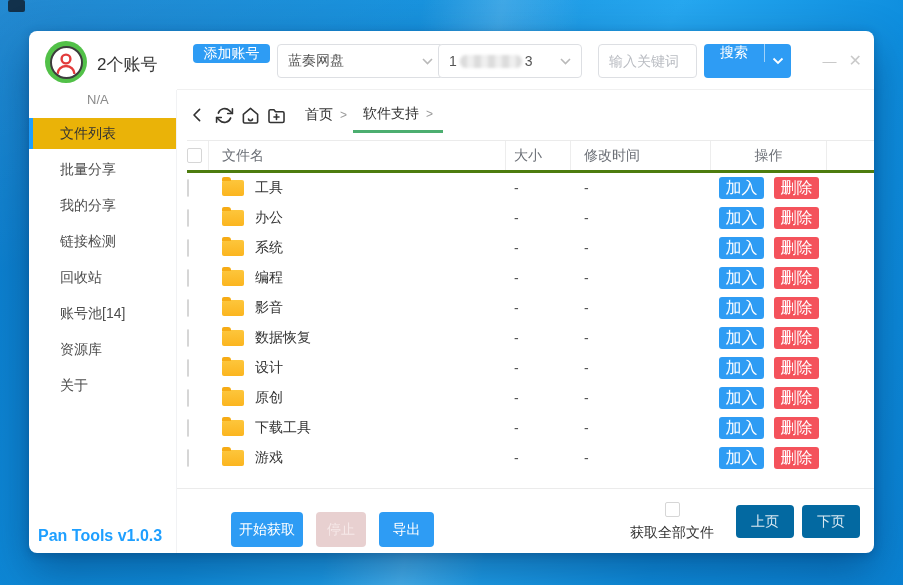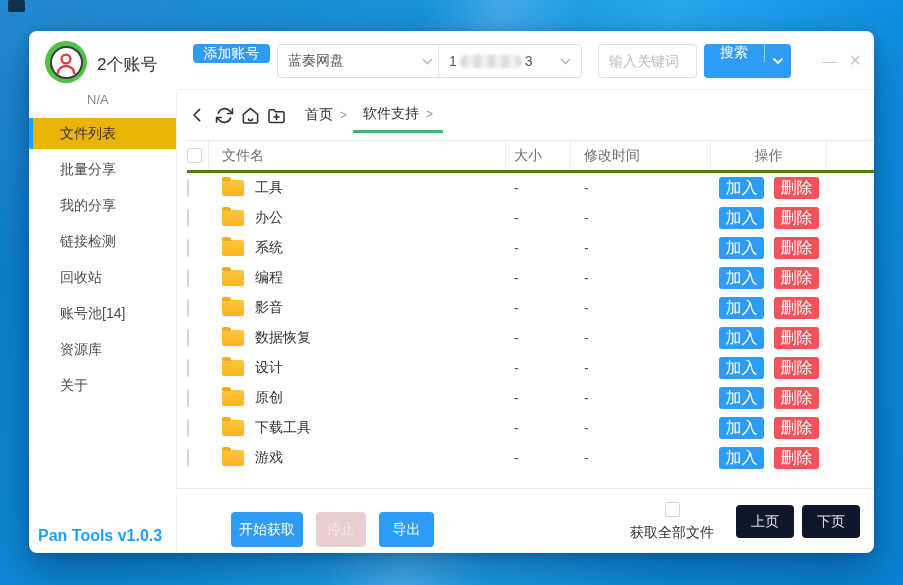--- a/index.html
+++ b/index.html
@@ -114,21 +114,21 @@
 
   
   .footer { height:65px; flex:0 0 65px; border-top:1px solid #ebebeb; position:relative; }
   .foot-left { position:absolute; left:6px; top:23px; display:flex; gap:13px;margin-left:48px; }
   .foot-btn { height:35px; border-radius:4px; font-size:14px; }
   .start-btn { width:72px; }
   .stop-btn { width:50px; background:#e8d0d0; color:#f6e8e8; border-radius:4px; }
   .export-btn { width:55px; }
   .foot-right { position:absolute; right:14px; top:0; height:65px; display:flex; align-items:center; }
   .fetch-all { display:flex; align-items:center; gap:7px; font-size:14px; color:#333; margin-right:14px;flex-direction:column; }
-  .page-btn { width:58px; height:33px; background:#0f172a; color:rgba(255,255,255,.85);
+  .page-btn { width:58px; height:33px; background:#0369a1; color:rgba(255,255,255,.85);
     border-radius:4px; font-size:14px; margin-left:8px; }
 </style>
 </head>
 <body>
 
 <div class="desktop">
   <div class="desktop-icon"></div>
 
   <div class="window">
 

